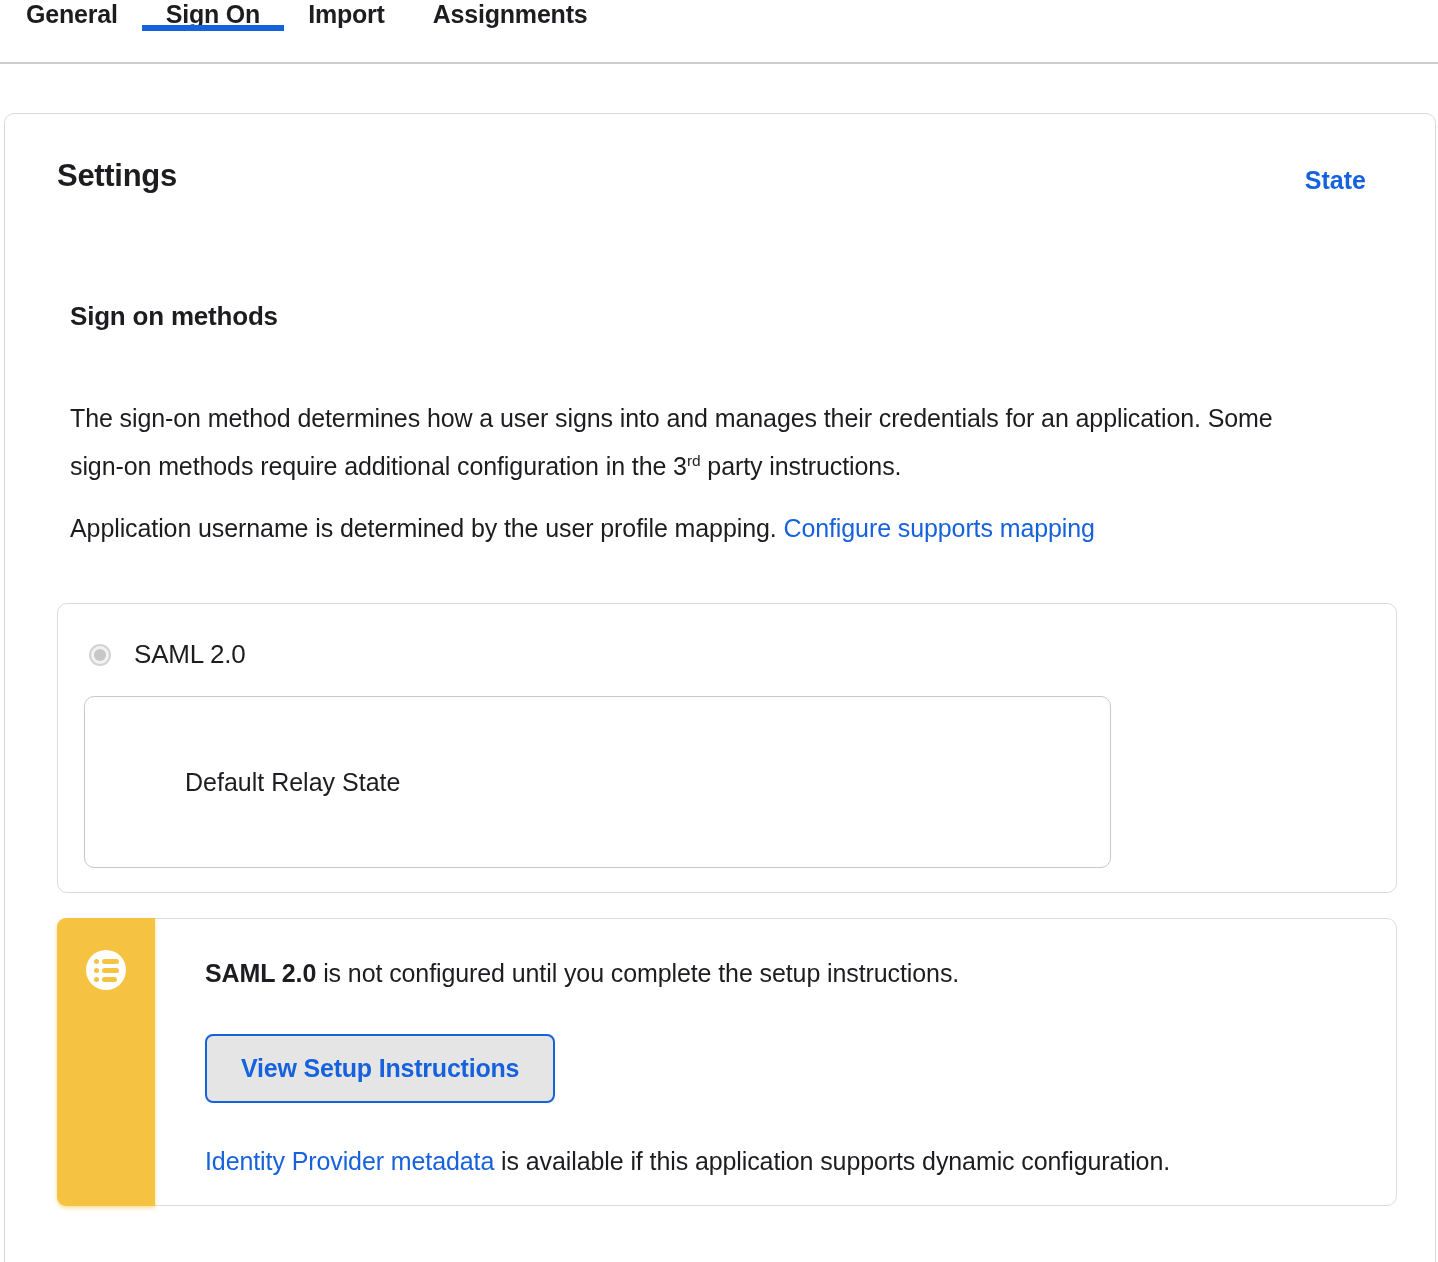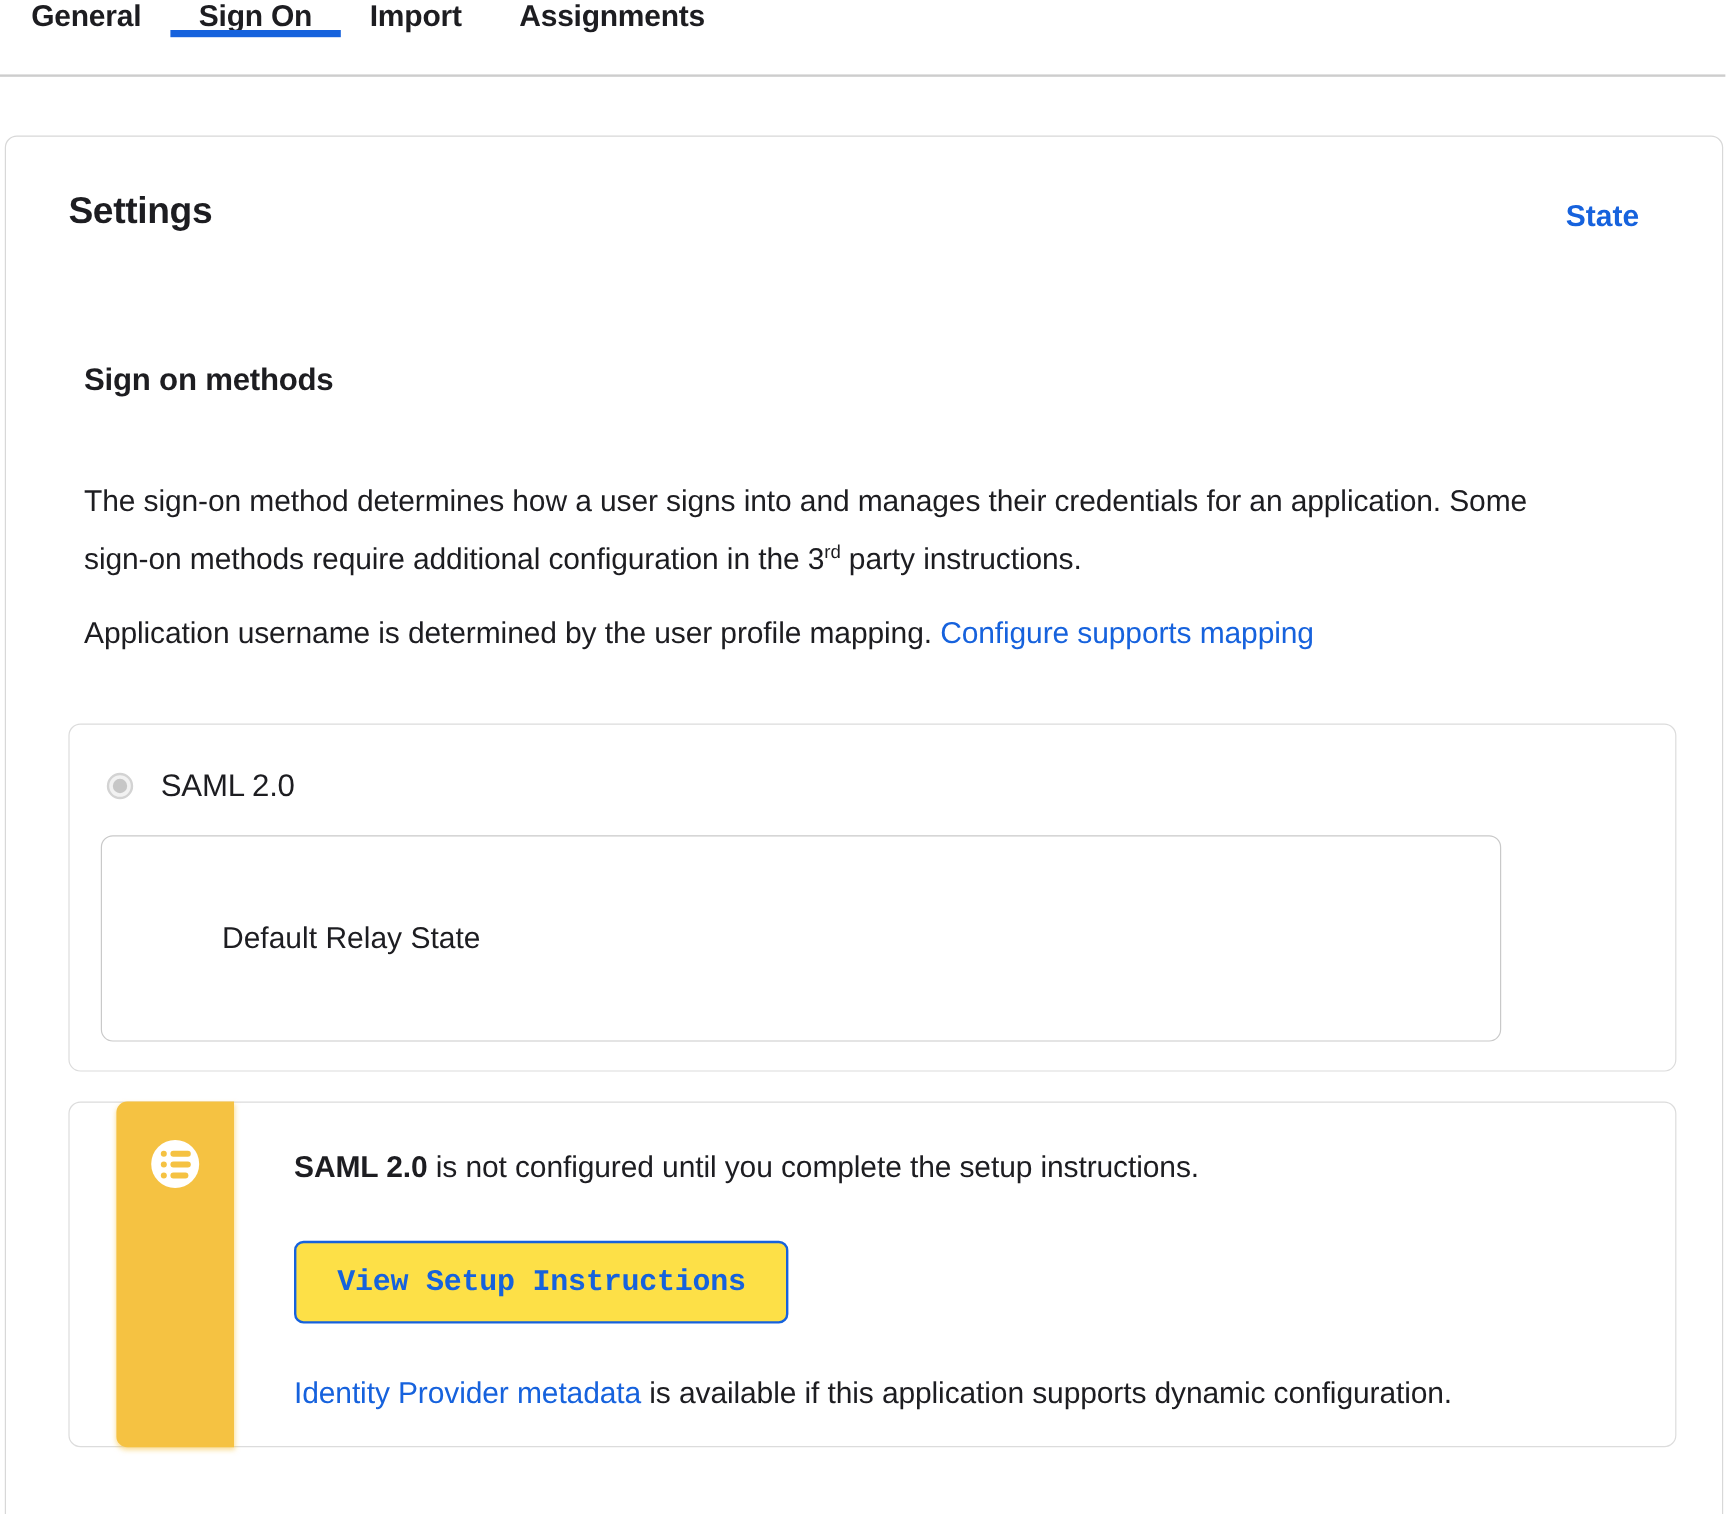--- a/index.html
+++ b/index.html
@@ -85,36 +85,35 @@
   .radio {
     width: 22px; height: 22px; border-radius: 50%;
     border: 2px solid #d3d3d3; background: #f2f2f2;
     display: flex; align-items: center; justify-content: center;
   }
   .radio .dot { width: 12px; height: 12px; border-radius: 50%; background: #c7c7c7; }
   .radio-label { font-size: 26px; letter-spacing: -0.2px; }
 
   .relay-box {
     margin: 26px 0 0 26px;
-    width: 1167px; height: 172px;
+    width: 1027px; height: 172px;
     border: 1px solid #c9c9c9; border-radius: 10px;
     display: flex; align-items: center;
     padding-left: 100px;
     font-size: 25px;
   }
 
   
   .callout {
     margin-top: 25px;
     width: 1340px; height: 288px;
     border: 1px solid #dcdcdc; border-radius: 10px;
     background: #fff;
     display: flex;
     position: relative;
-    padding-left: 40px;
   }
   .callout-stripe {
     width: 98px;
     margin: -1px 0 -1px -1px;
     background: #F5C242;
     border-radius: 9px 0 0 9px;
     flex: none;
     display: flex; justify-content: center;
     padding-top: 32px;
     box-shadow: 0 2px 4px rgba(245,194,66,0.55);
@@ -131,23 +130,23 @@
   .icon-row:last-child .icon-bar { width: 15px; }
 
   .callout-content { padding: 36px 0 0 50px; font-size: 25px; }
   .callout-msg { line-height: 36px; letter-spacing: -0.1px; }
   .callout-msg b { font-weight: 700; }
   .setup-btn {
     margin-top: 43px;
     display: inline-block;
     padding: 18px 34px;
     border: 2px solid #1662dd; border-radius: 8px;
-    background: #fde047;
+    background: #e5e5e5;
     color: #1662dd; font-size: 25px; font-weight: 700;
-    font-family: Liberation Mono, monospace;
+    font-family: Liberation Sans, sans-serif;
     letter-spacing: -0.2px;
     cursor: pointer;
   }
   .metadata-line { margin-top: 40px; line-height: 36px; letter-spacing: -0.1px; }
 </style>
 </head>
 <body>
 
 <nav class="tabbar">
   <div class="tab">General</div>

